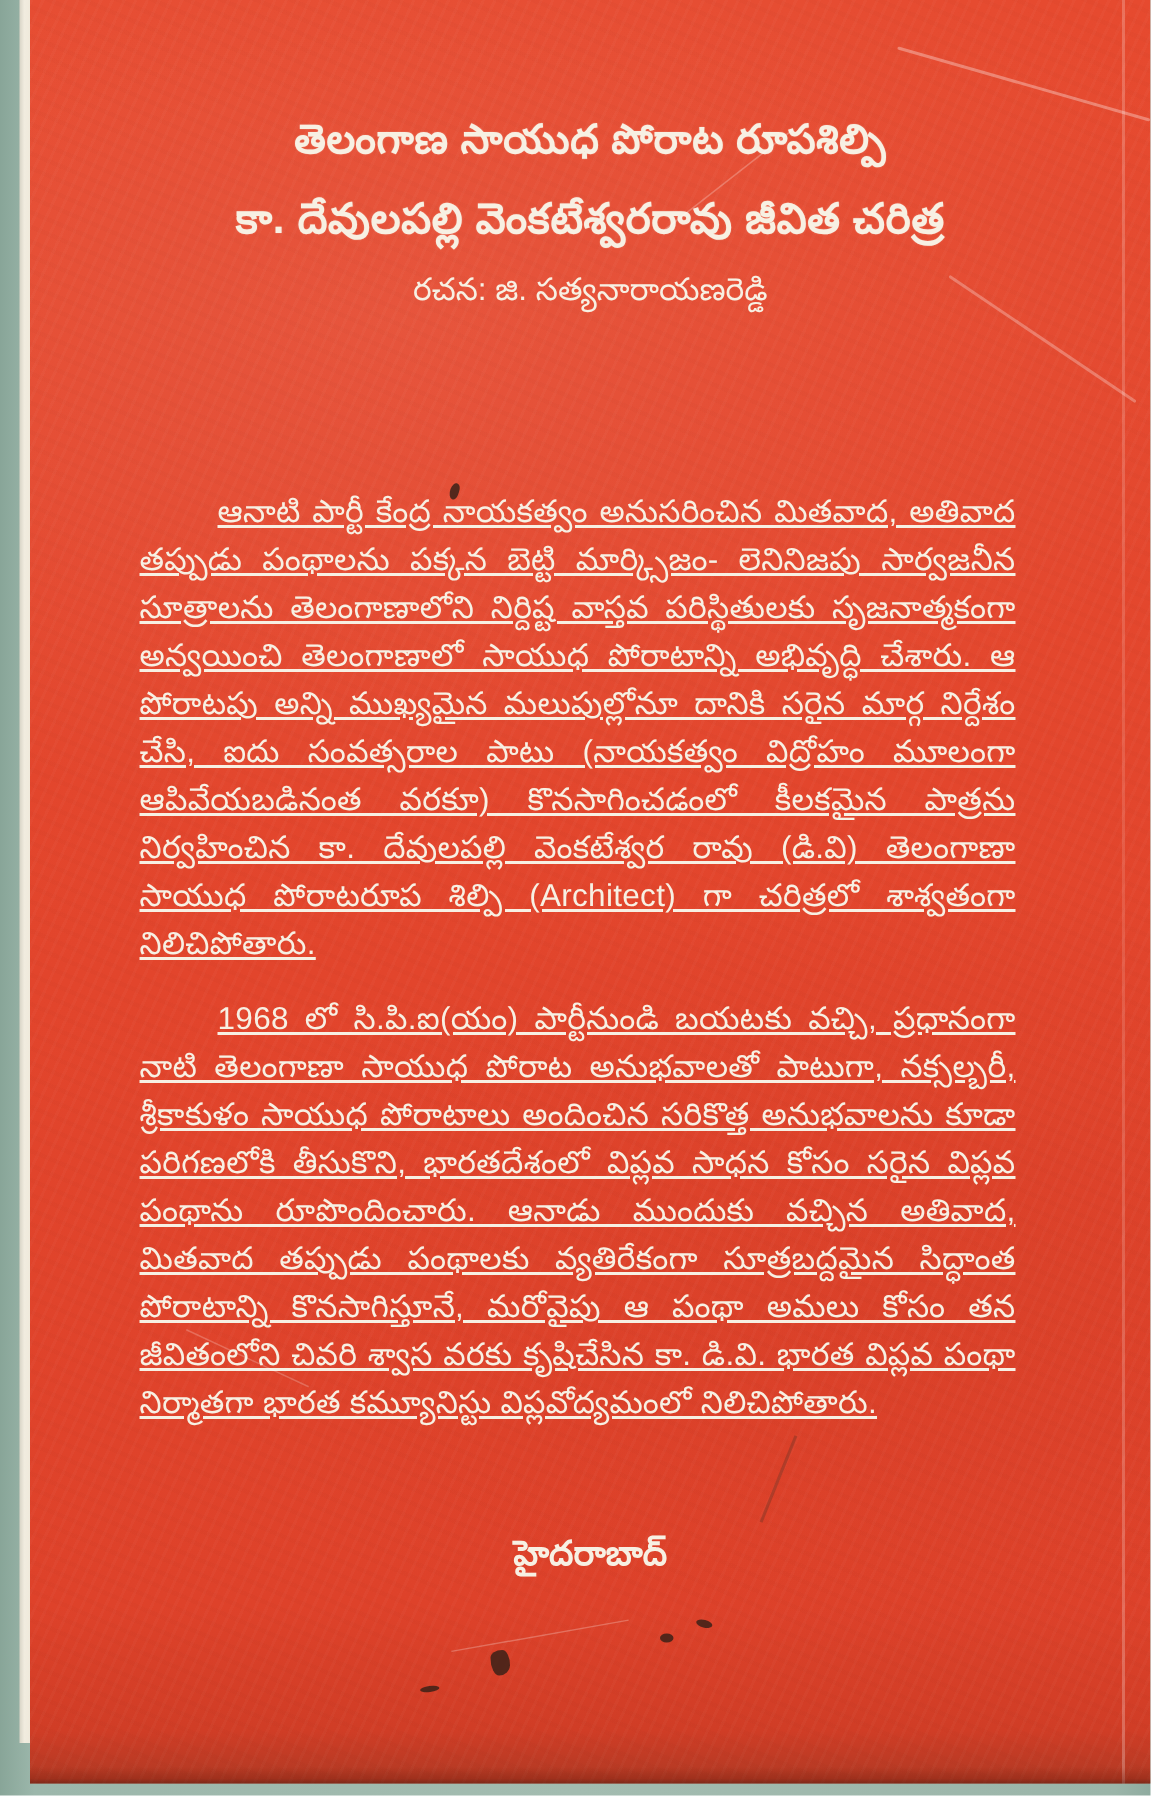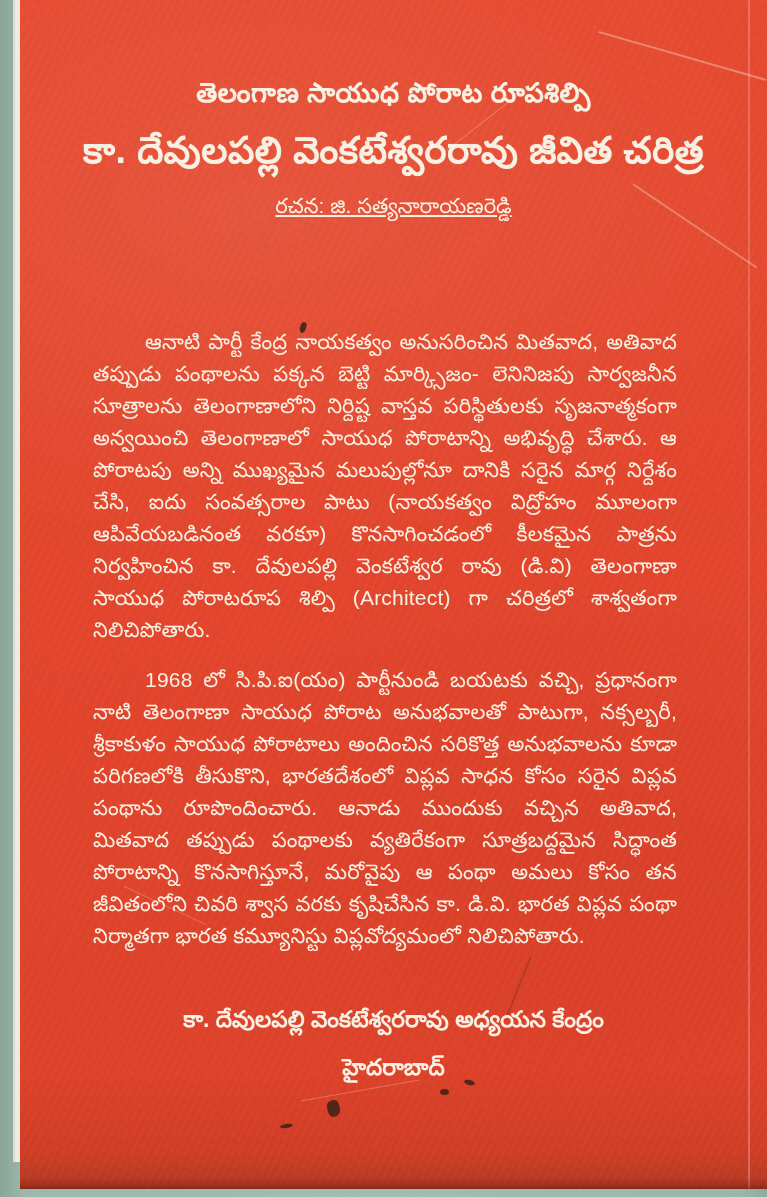--- a/index.html
+++ b/index.html
@@ -54,45 +54,45 @@
     text-align: center;
   }
   .title-line-1, .title-line-2 {
     font-size: 27px;
     font-weight: bold;
     letter-spacing: 0.5px;
     margin: 0 0 15px 0;
     text-shadow: 0 0 1px rgba(255,248,235,0.4);
   }
   .title-line-3 {
-    font-size: 37px;
+    font-size: 28px;
     font-weight: bold;
     letter-spacing: 0.5px;
     margin: 0 0 13px 0;
     text-shadow: 0 0 1px rgba(255,248,235,0.4);
   }
   .byline {
     font-size: 21px;
     font-weight: normal;
     margin: 0;
-    text-decoration: underline;
   }
   .body-block {
     position: absolute;
     top: 326px;
     left: 73px;
     width: 584px;
   }
   .body-block p {
     margin: 0 0 18px 0;
     font-size: 21px;
     line-height: 32px;
     text-align: justify;
     text-indent: 52px;
     letter-spacing: 0.2px;
+    text-decoration: underline;
   }
   .footer-block {
     position: absolute;
     top: 1006px;
     left: 0;
     width: 100%;
     text-align: center;
     font-weight: bold;
   }
   .publisher-name {
@@ -151,21 +151,20 @@
       <div class="title-line-3">కా. దేవులపల్లి వెంకటేశ్వరరావు జీవిత చరిత్ర</div>
       <div class="byline">రచన: జి. సత్యనారాయణరెడ్డి</div>
     </div>
 
     <div class="body-block">
       <p>ఆనాటి పార్టీ కేంద్ర నాయకత్వం అనుసరించిన మితవాద, అతివాద తప్పుడు పంథాలను పక్కన బెట్టి మార్క్సిజం- లెనినిజపు సార్వజనీన సూత్రాలను తెలంగాణాలోని నిర్దిష్ట వాస్తవ పరిస్థితులకు సృజనాత్మకంగా అన్వయించి తెలంగాణాలో సాయుధ పోరాటాన్ని అభివృద్ధి చేశారు. ఆ పోరాటపు అన్ని ముఖ్యమైన మలుపుల్లోనూ దానికి సరైన మార్గ నిర్దేశం చేసి, ఐదు సంవత్సరాల పాటు (నాయకత్వం విద్రోహం మూలంగా ఆపివేయబడినంత వరకూ) కొనసాగించడంలో కీలకమైన పాత్రను నిర్వహించిన కా. దేవులపల్లి వెంకటేశ్వర రావు (డి.వి) తెలంగాణా సాయుధ పోరాటరూప శిల్పి (Architect) గా చరిత్రలో శాశ్వతంగా నిలిచిపోతారు.</p>
       <p>1968 లో సి.పి.ఐ(యం) పార్టీనుండి బయటకు వచ్చి, ప్రధానంగా నాటి తెలంగాణా సాయుధ పోరాట అనుభవాలతో పాటుగా, నక్సల్బరీ, శ్రీకాకుళం సాయుధ పోరాటాలు అందించిన సరికొత్త అనుభవాలను కూడా పరిగణలోకి తీసుకొని, భారతదేశంలో విప్లవ సాధన కోసం సరైన విప్లవ పంథాను రూపొందించారు. ఆనాడు ముందుకు వచ్చిన అతివాద, మితవాద తప్పుడు పంథాలకు వ్యతిరేకంగా సూత్రబద్దమైన సిద్ధాంత పోరాటాన్ని కొనసాగిస్తూనే, మరోవైపు ఆ పంథా అమలు కోసం తన జీవితంలోని చివరి శ్వాస వరకు కృషిచేసిన కా. డి.వి. భారత విప్లవ పంథా నిర్మాతగా భారత కమ్యూనిస్టు విప్లవోద్యమంలో నిలిచిపోతారు.</p>
     </div>
 
     <div class="footer-block">
-      <div class="publisher-name">కా. దేవులపల్లి వెంకటేశ్వరరావు అధ్యయన కేంద్రం</div>
       <div class="publisher-city">హైదరాబాద్</div>
     </div>
 
   </div>
 
   <div class="scratch scratch-1"></div>
   <div class="scratch scratch-2"></div>
   <div class="scratch scratch-3"></div>
   <div class="scratch scratch-5"></div>
   <div class="scratch scratch-6"></div>

